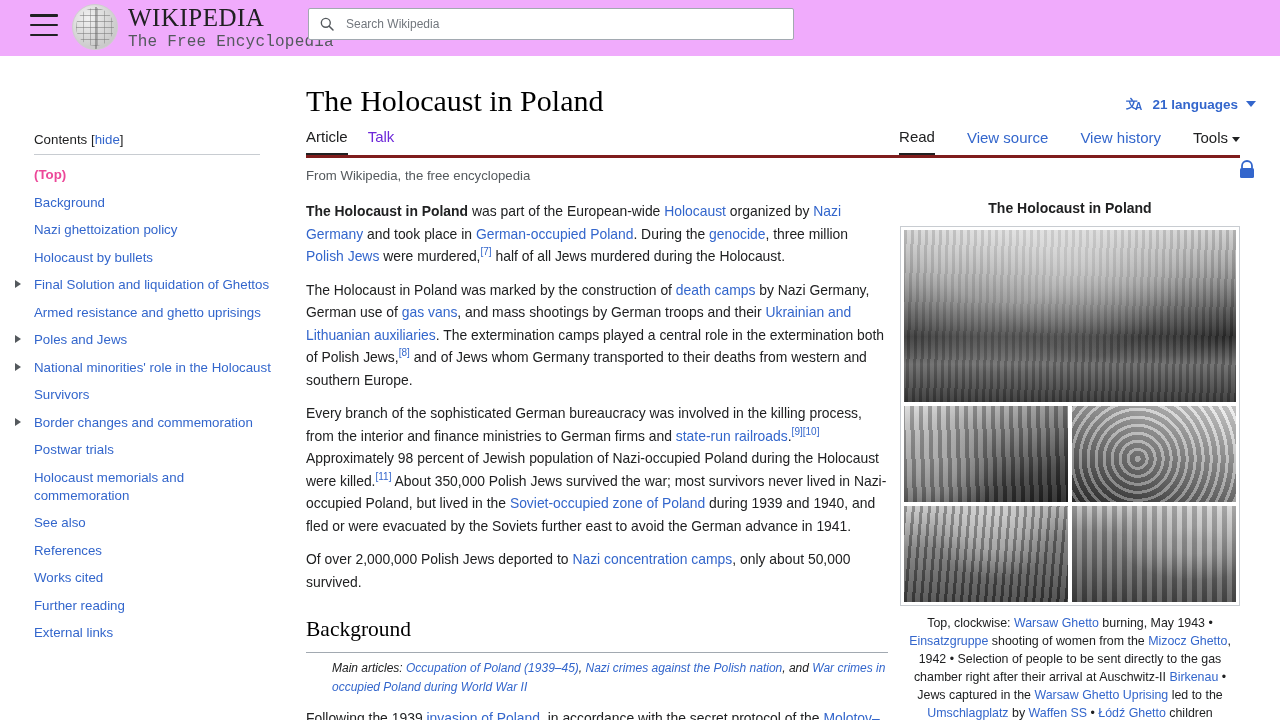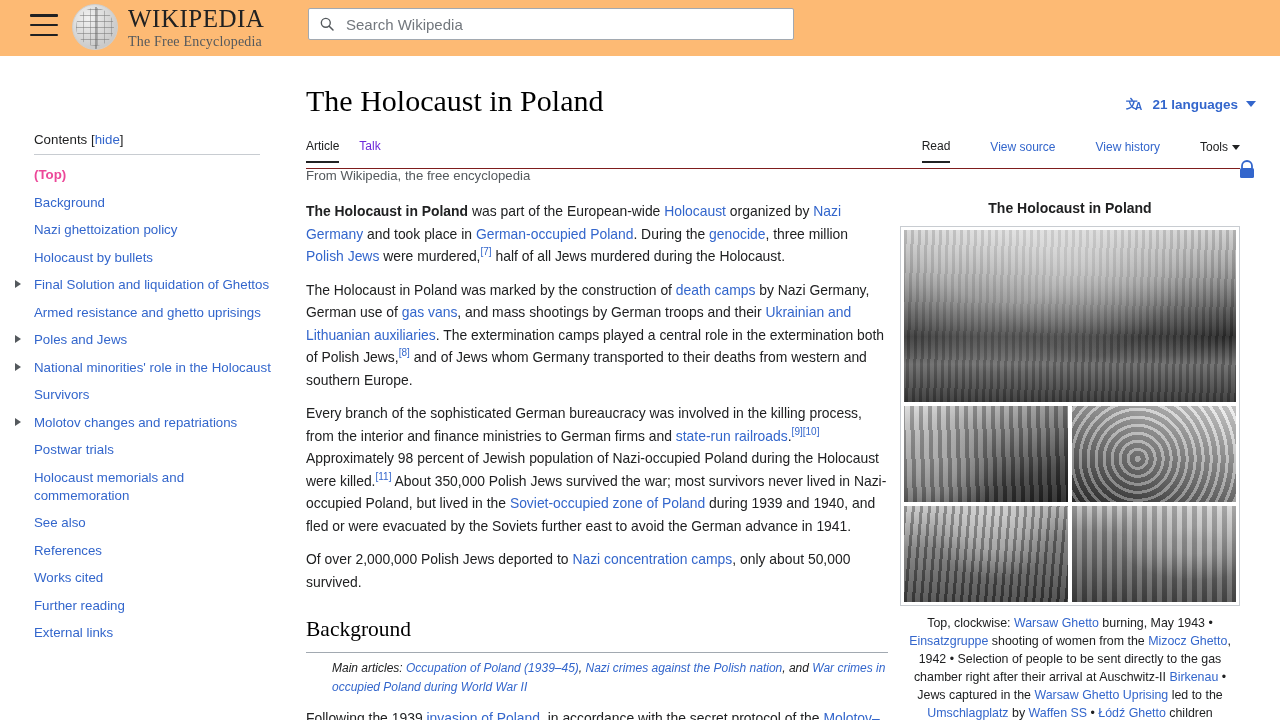--- a/index.html
+++ b/index.html
@@ -9,21 +9,21 @@
     overflow: hidden;
     background: #fff;
     font-family: "Liberation Sans", sans-serif;
     color: #202122;
   }
   a { color: #3366cc; text-decoration: none; }
 
   
   .header {
     position: absolute; top: 0; left: 0; width: 1280px; height: 56px;
-    background: #fdba74;
+    background: #f0abfc;
     display: flex; align-items: flex-start;
   }
   .hamburger {
     position: absolute; left: 30px; top: 14px;
     width: 28px; height: 22px; cursor: pointer;
     display: flex; flex-direction: column; justify-content: space-between;
   }
   .hamburger span { display: block; height: 2.5px; background: #202122; border-radius: 1px; }
 
   .logo-wrap {
@@ -46,33 +46,33 @@
   .globe::after {
     content: ""; position: absolute; left: 50%; top: 2px; width: 1.5px; height: 42px;
     background: rgba(100,100,100,.5);
   }
   .wordmark { line-height: 1; }
   .wordmark .w1 {
     font-family: "Liberation Serif", serif;
     font-size: 25px; letter-spacing: .5px; color: #202122;
   }
   .wordmark .w2 {
-    font-family: Liberation Serif, serif;
-    font-size: 14px; color: #54595d; margin-top: 4px; letter-spacing: .2px;
+    font-family: Liberation Mono, monospace;
+    font-size: 16px; color: #54595d; margin-top: 4px; letter-spacing: .2px;
   }
 
   .searchbox {
     position: absolute; left: 308px; top: 8px;
     width: 486px; height: 32px;
     border: 1px solid #a2a9b1; border-radius: 2px;
     background: #fff; display: flex; align-items: center; padding: 0 10px;
   }
   .searchbox .s-icon { width: 16px; height: 16px; margin-right: 9px; flex: 0 0 auto; }
   .searchbox input {
-    border: 0; outline: 0; font-size: 15px; color: #54595d;
+    border: 0; outline: 0; font-size: 12px; color: #54595d;
     width: 100%; background: transparent;
     font-family: "Liberation Sans", sans-serif;
   }
   .searchbox input::placeholder { color: #72777d; }
 
   
   .sidebar {
     position: absolute; left: 0; top: 132px; width: 292px; height: 588px;
     padding-left: 34px; padding-right: 10px;
     font-size: 13.3px;
@@ -109,26 +109,26 @@
     position: absolute; right: 24px; top: 96px;
     display: flex; align-items: center; gap: 6px;
     color: #3366cc; font-size: 13.5px; font-weight: bold; cursor: pointer;
   }
   .lang-btn .chev {
     width: 0; height: 0; border-left: 5px solid transparent; border-right: 5px solid transparent;
     border-top: 6px solid #3366cc; margin-left: 2px;
   }
 
   .tabbar {
-    position: absolute; left: 306px; top: 139px; width: 934px; height: 30px;
-    border-bottom: 1px solid #7f1d1d;
-    font-size: 12px;
+    position: absolute; left: 306px; top: 128px; width: 934px; height: 30px;
+    border-bottom: 3px solid #7f1d1d;
+    font-size: 15px;
   }
   .tabbar .left { position: absolute; left: 0; top: 0; display: flex; gap: 20px; }
-  .tabbar .right { position: absolute; right: 0; top: 0; display: flex; gap: 40px; align-items: center; }
+  .tabbar .right { position: absolute; right: 0; top: 0; display: flex; gap: 32px; align-items: center; }
   .tabbar .tab { padding-bottom: 8px; cursor: pointer; }
   .tabbar .tab.active { color: #202122; border-bottom: 2px solid #202122; }
   .tabbar .chev-s {
     display: inline-block; width: 0; height: 0;
     border-left: 4px solid transparent; border-right: 4px solid transparent;
     border-top: 5px solid #202122; margin-left: 4px; vertical-align: middle;
   }
 
   .from-line {
     position: absolute; left: 306px; top: 168px;
@@ -273,21 +273,21 @@
     </li>
     <li>
       <span class="arrow"></span>
       <a href="#">National minorities' role in the Holocaust</a>
     </li>
     <li>
       <a href="#">Survivors</a>
     </li>
     <li>
       <span class="arrow"></span>
-      <a href="#">Molotov changes and repatriations</a>
+      <a href="#">Border changes and commemoration</a>
     </li>
     <li>
       <a href="#">Postwar trials</a>
     </li>
     <li>
       <a href="#">Holocaust memorials and commemoration</a>
     </li>
     <li>
       <a href="#">See also</a>
     </li>

